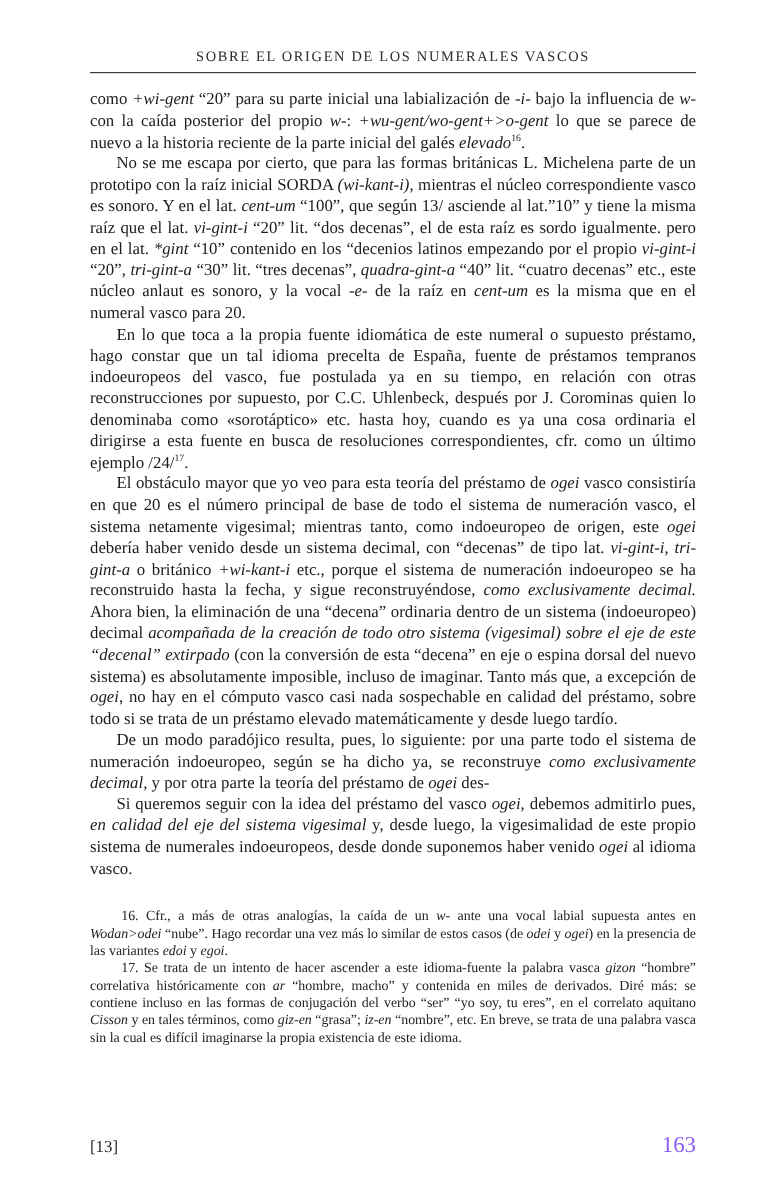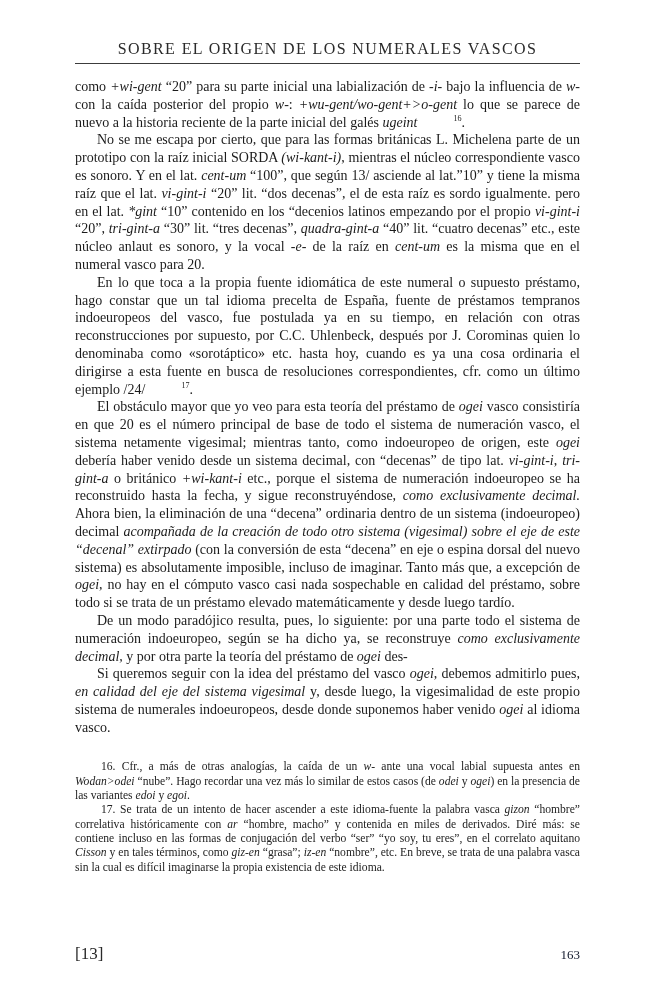--- a/index.html
+++ b/index.html
@@ -21,21 +21,21 @@
     position: absolute;
     left: 75px;
     width: 505px;
     top: 0;
   }
   .running-header {
     padding-top: 40px;
   }
   .running-title {
     text-align: center;
-    font-size: 16px;
+    font-size: 12px;
     letter-spacing: 1.4px;
     color: #2a2a2a;
     white-space: nowrap;
   }
   .header-rule {
     margin-top: 5px;
     border: 0;
     border-top: 1.6px solid #3c3c3c;
     width: 100%;
   }
@@ -48,21 +48,20 @@
   .body-text p {
     margin: 0;
   }
   .body-text p.indent {
     text-indent: 22px;
   }
   sup {
     font-size: 0.58em;
     line-height: 0;
     vertical-align: super;
-    margin-left: 36px;
   }
   .footnotes {
     margin-top: 24px;
     font-size: 11.6px;
     line-height: 14.3px;
     text-align: justify;
     color: #222222;
   }
   .footnotes p {
     margin: 0;
@@ -71,41 +70,41 @@
   .page-footer {
     position: absolute;
     left: 75px;
     width: 505px;
     top: 944px;
     display: flex;
     justify-content: space-between;
     align-items: baseline;
   }
   .sheet-number {
-    font-size: 17px;
+    font-size: 14px;
     color: #2a2a2a;
   }
   .page-number {
-    font-size: 13px;
-    color: #0f172a;
+    font-size: 19px;
+    color: #8b5cf6;
   }
 </style>
 </head>
 <body>
 
 <div class="page">
   <div class="column">
 
     <header class="running-header">
       <div class="running-title">SOBRE EL ORIGEN DE LOS NUMERALES VASCOS</div>
       <hr class="header-rule">
     </header>
 
     <main class="body-text">
-      <p>como <i>+wi-gent</i> “20” para su parte inicial una labialización de <i>-i-</i> bajo la influencia de <i>w-</i>  con la caída posterior del propio <i>w-</i>: <i>+wu-gent/wo-gent+&gt;o-gent</i> lo que se parece de nuevo a la historia reciente de la parte inicial del galés <i>ugeint</i><sup>16</sup>.</p>
+      <p>como <i>+wi-gent</i> “20” para su parte inicial una labialización de <i>-i-</i> bajo la influencia de <i>w-</i>  con la caída posterior del propio <i>w-</i>: <i>+wu-gent/wo-gent+&gt;o-gent</i> lo que se parece de nuevo a la historia reciente de la parte inicial del galés <i>elevado</i><sup>16</sup>.</p>
       <p class="indent">No se me escapa por cierto, que para las formas británicas L. Michelena parte de un prototipo con la raíz inicial SORDA <i>(wi-kant-i)</i>, mientras el núcleo correspondiente vasco es sonoro. Y en el lat. <i>cent-um</i> “100”, que según 13/ asciende al lat.”10” y tiene la misma raíz que el lat. <i>vi-gint-i</i> “20” lit. “dos decenas”, el de esta raíz es sordo igualmente. pero en el lat. <i>*gint</i> “10” contenido en los “decenios latinos empezando por el propio <i>vi-gint-i</i> “20”, <i>tri-gint-a</i> “30” lit. “tres decenas”, <i>quadra-gint-a</i> “40” lit. “cuatro decenas” etc., este núcleo anlaut es sonoro, y la vocal <i>-e-</i> de la raíz en <i>cent-um</i> es la misma que en el numeral vasco para 20.</p>
       <p class="indent">En lo que toca a la propia fuente idiomática de este numeral o supuesto préstamo, hago constar que un tal idioma precelta de España, fuente de préstamos tempranos indoeuropeos del vasco, fue postulada ya en su tiempo, en relación con otras reconstrucciones por supuesto, por C.C. Uhlenbeck, después por J. Corominas quien lo denominaba como «sorotáptico» etc. hasta hoy, cuando es ya una cosa ordinaria el dirigirse a esta fuente en busca de resoluciones correspondientes, cfr. como un último ejemplo /24/<sup>17</sup>.</p>
       <p class="indent">El obstáculo mayor que yo veo para esta teoría del préstamo de <i>ogei</i> vasco consistiría en que 20 es el número principal de base de todo el sistema de numeración vasco, el sistema netamente vigesimal; mientras tanto, como indoeuropeo de origen, este <i>ogei</i> debería haber venido desde un sistema decimal, con “decenas” de tipo lat. <i>vi-gint-i</i>, <i>tri-gint-a</i> o británico <i>+wi-kant-i</i> etc., porque el sistema de numeración indoeuropeo se ha reconstruido hasta la fecha, y sigue reconstruyéndose, <i>como exclusivamente decimal.</i> Ahora bien, la eliminación de una “decena” ordinaria dentro de un sistema (indoeuropeo) decimal <i>acompañada de la creación de todo otro sistema (vigesimal) sobre el eje de este “decenal” extirpado</i> (con la conversión de esta “decena” en eje o espina dorsal del nuevo sistema) es absolutamente imposible, incluso de imaginar. Tanto más que, a excepción de <i>ogei</i>, no hay en el cómputo vasco casi nada sospechable en calidad del préstamo, sobre todo si se trata de un préstamo elevado matemáticamente y desde luego tardío.</p>
       <p class="indent">De un modo paradójico resulta, pues, lo siguiente: por una parte todo el sistema de numeración indoeuropeo, según se ha dicho ya, se reconstruye <i>como exclusivamente decimal,</i> y por otra parte la teoría del préstamo de <i>ogei</i> des-</p>
       <p class="indent">Si queremos seguir con la idea del préstamo del vasco <i>ogei</i>, debemos admitirlo pues, <i>en calidad del eje del sistema vigesimal</i> y, desde luego, la vigesimalidad de este propio sistema de numerales indoeuropeos, desde donde suponemos haber venido <i>ogei</i> al idioma vasco.</p>
     </main>
 
     <section class="footnotes">
       <p>16. Cfr., a más de otras analogías, la caída de un <i>w-</i> ante una vocal labial supuesta antes en <i>Wodan&gt;odei</i> “nube”. Hago recordar una vez más lo similar de estos casos (de <i>odei</i> y <i>ogei</i>) en la presencia de las variantes <i>edoi</i> y <i>egoi</i>.</p>
       <p>17. Se trata de un intento de hacer ascender a este idioma-fuente la palabra vasca <i>gizon</i> “hombre” correlativa históricamente con <i>ar</i> “hombre, macho” y contenida en miles de derivados. Diré más: se contiene incluso en las formas de conjugación del verbo “ser” “yo soy, tu eres”, en el correlato aquitano <i>Cisson</i> y en tales términos, como <i>giz-en</i> “grasa”; <i>iz-en</i> “nombre”, etc. En breve, se trata de una palabra vasca sin la cual es difícil imaginarse la propia existencia de este idioma.</p>

